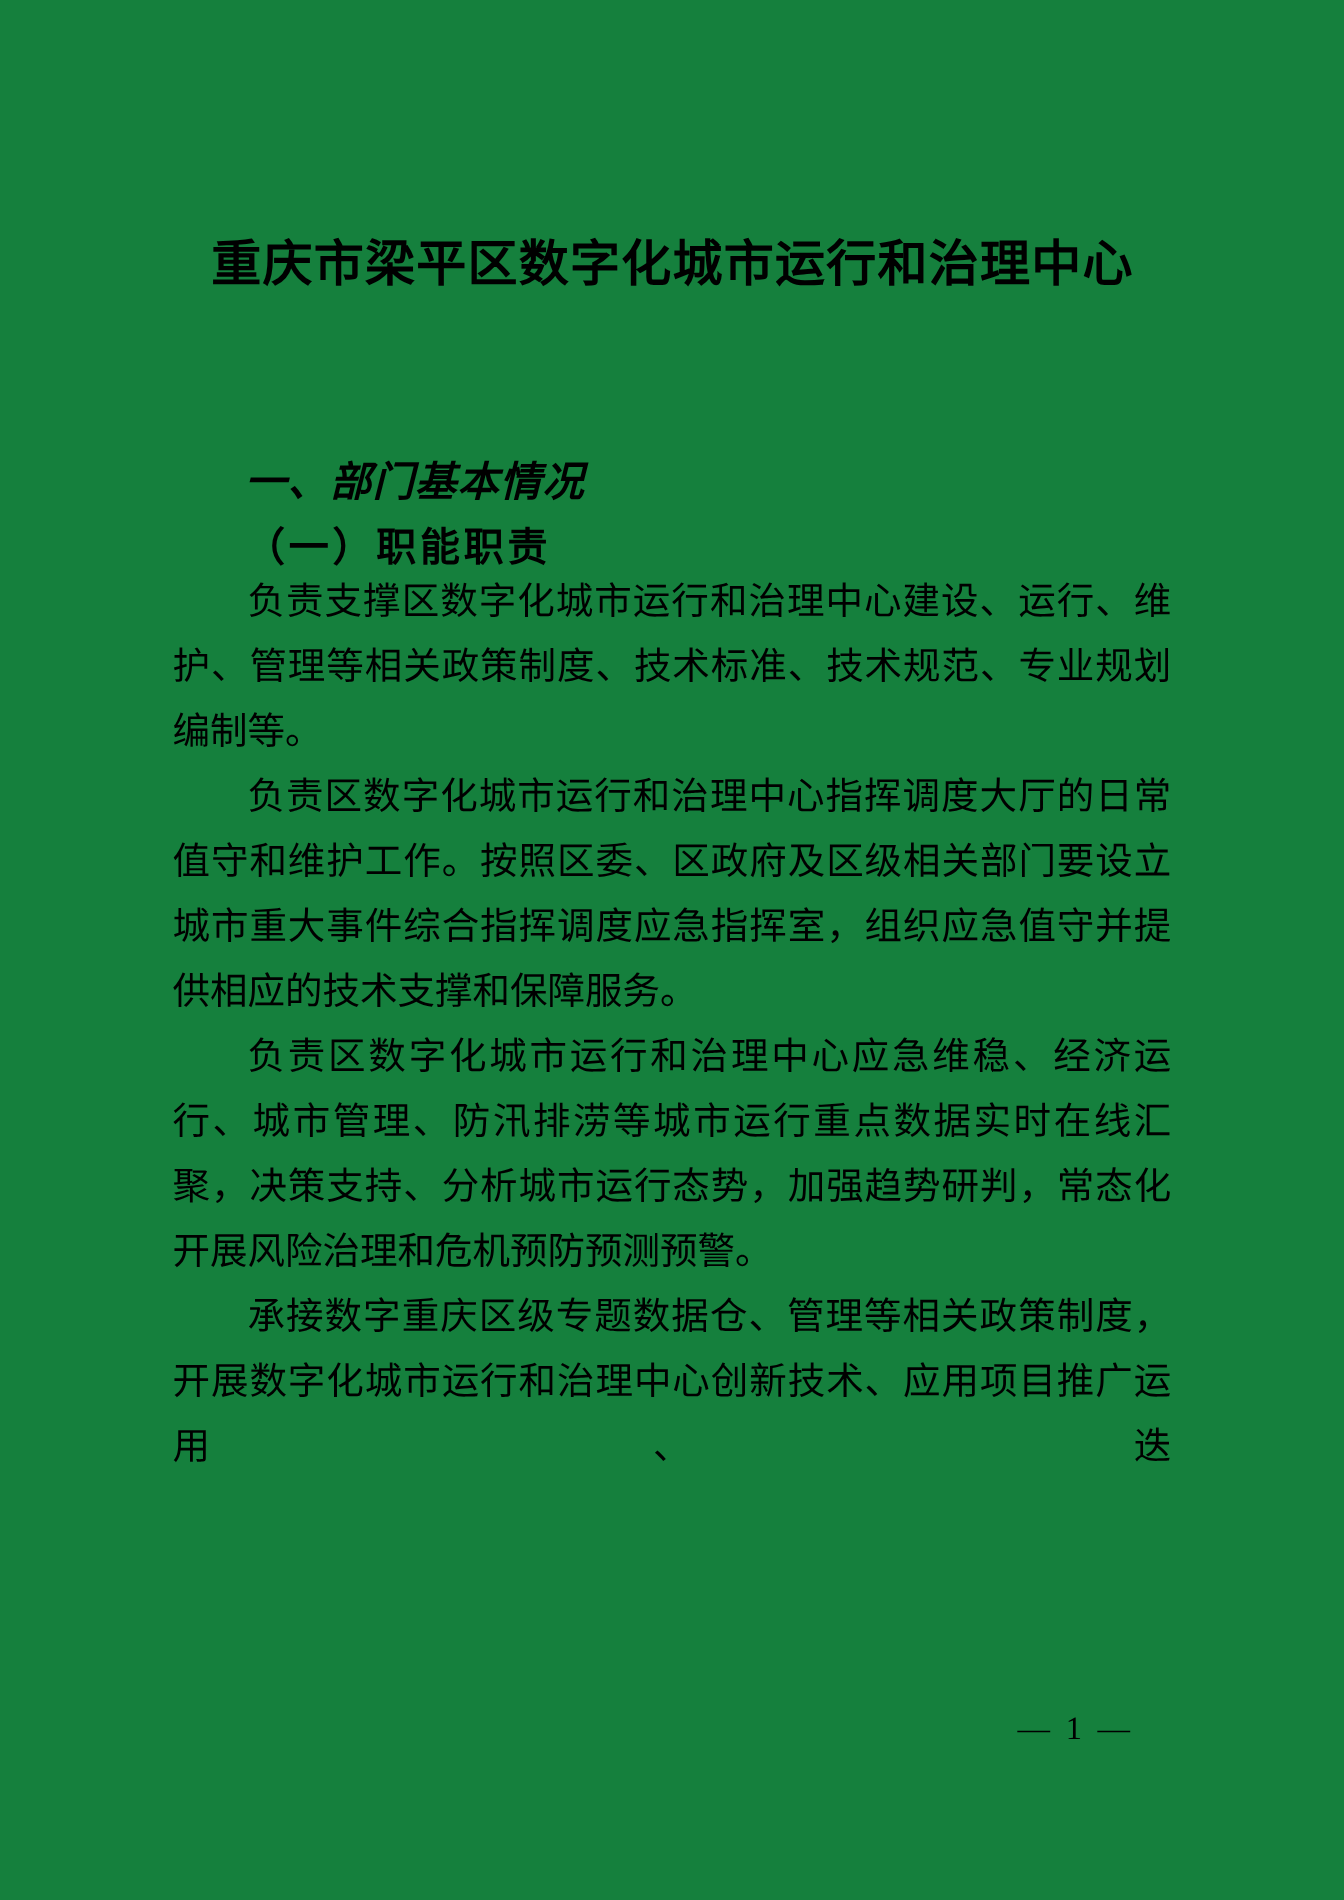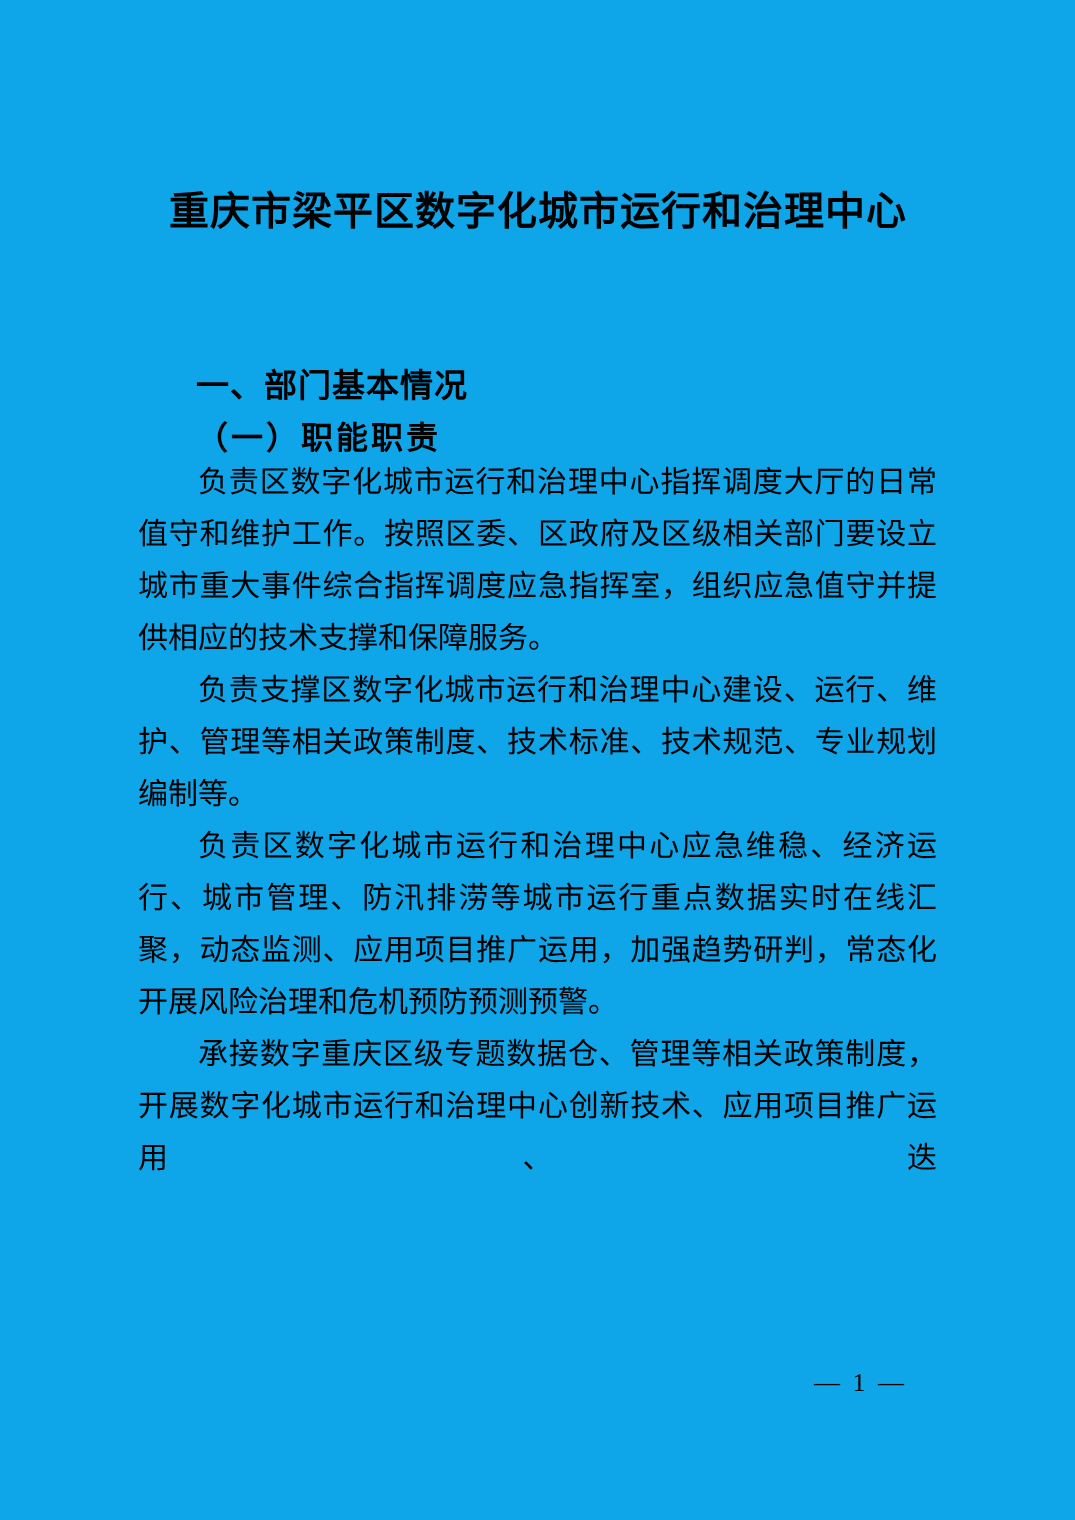--- a/index.html
+++ b/index.html
@@ -4,21 +4,21 @@
 <style>
   html, body {
     margin: 0;
     padding: 0;
     background: #ffffff;
   }
   .page {
     position: relative;
     width: 1075px;
     height: 1520px;
-    background: #0ea5e9;
+    background: #15803d;
     color: #000000;
     font-family: "Liberation Serif", "DejaVu Serif", serif;
     overflow: hidden;
   }
   .doc-title {
     position: absolute;
     top: 180px;
     left: 139px;
     width: 798px;
     margin: 0;
@@ -36,20 +36,21 @@
     position: absolute;
     top: 366px;
     left: 196px;
     margin: 0;
     font-size: 33px;
     font-weight: bold;
     font-family: "Liberation Sans", "DejaVu Sans", sans-serif;
     line-height: 40px;
     letter-spacing: 1px;
     white-space: nowrap;
+    font-style: italic;
   }
   .h-subsection {
     position: absolute;
     top: 418px;
     left: 196px;
     margin: 0;
     font-size: 32px;
     font-weight: bold;
     font-family: "Liberation Serif", "DejaVu Serif", serif;
     line-height: 40px;
@@ -88,21 +89,21 @@
 
   <h1 class="doc-title">
     <span class="title-line">重庆市梁平区数字化城市运行和治理中心</span>
   </h1>
 
   <h2 class="h-section">一、部门基本情况</h2>
 
   <h3 class="h-subsection">（一）职能职责</h3>
 
   <div class="body-text">
+    <p>负责支撑区数字化城市运行和治理中心建设、运行、维护、管理等相关政策制度、技术标准、技术规范、专业规划编制等。</p>
     <p>负责区数字化城市运行和治理中心指挥调度大厅的日常值守和维护工作。按照区委、区政府及区级相关部门要设立城市重大事件综合指挥调度应急指挥室，组织应急值守并提供相应的技术支撑和保障服务。</p>
-    <p>负责支撑区数字化城市运行和治理中心建设、运行、维护、管理等相关政策制度、技术标准、技术规范、专业规划编制等。</p>
-    <p>负责区数字化城市运行和治理中心应急维稳、经济运行、城市管理、防汛排涝等城市运行重点数据实时在线汇聚，动态监测、应用项目推广运用，加强趋势研判，常态化开展风险治理和危机预防预测预警。</p>
+    <p>负责区数字化城市运行和治理中心应急维稳、经济运行、城市管理、防汛排涝等城市运行重点数据实时在线汇聚，决策支持、分析城市运行态势，加强趋势研判，常态化开展风险治理和危机预防预测预警。</p>
     <p class="force-justify">承接数字重庆区级专题数据仓、管理等相关政策制度，开展数字化城市运行和治理中心创新技术、应用项目推广运用、迭</p>
   </div>
 
   <div class="page-number">— 1 —</div>
 
 </div>
 
 </body></html>

